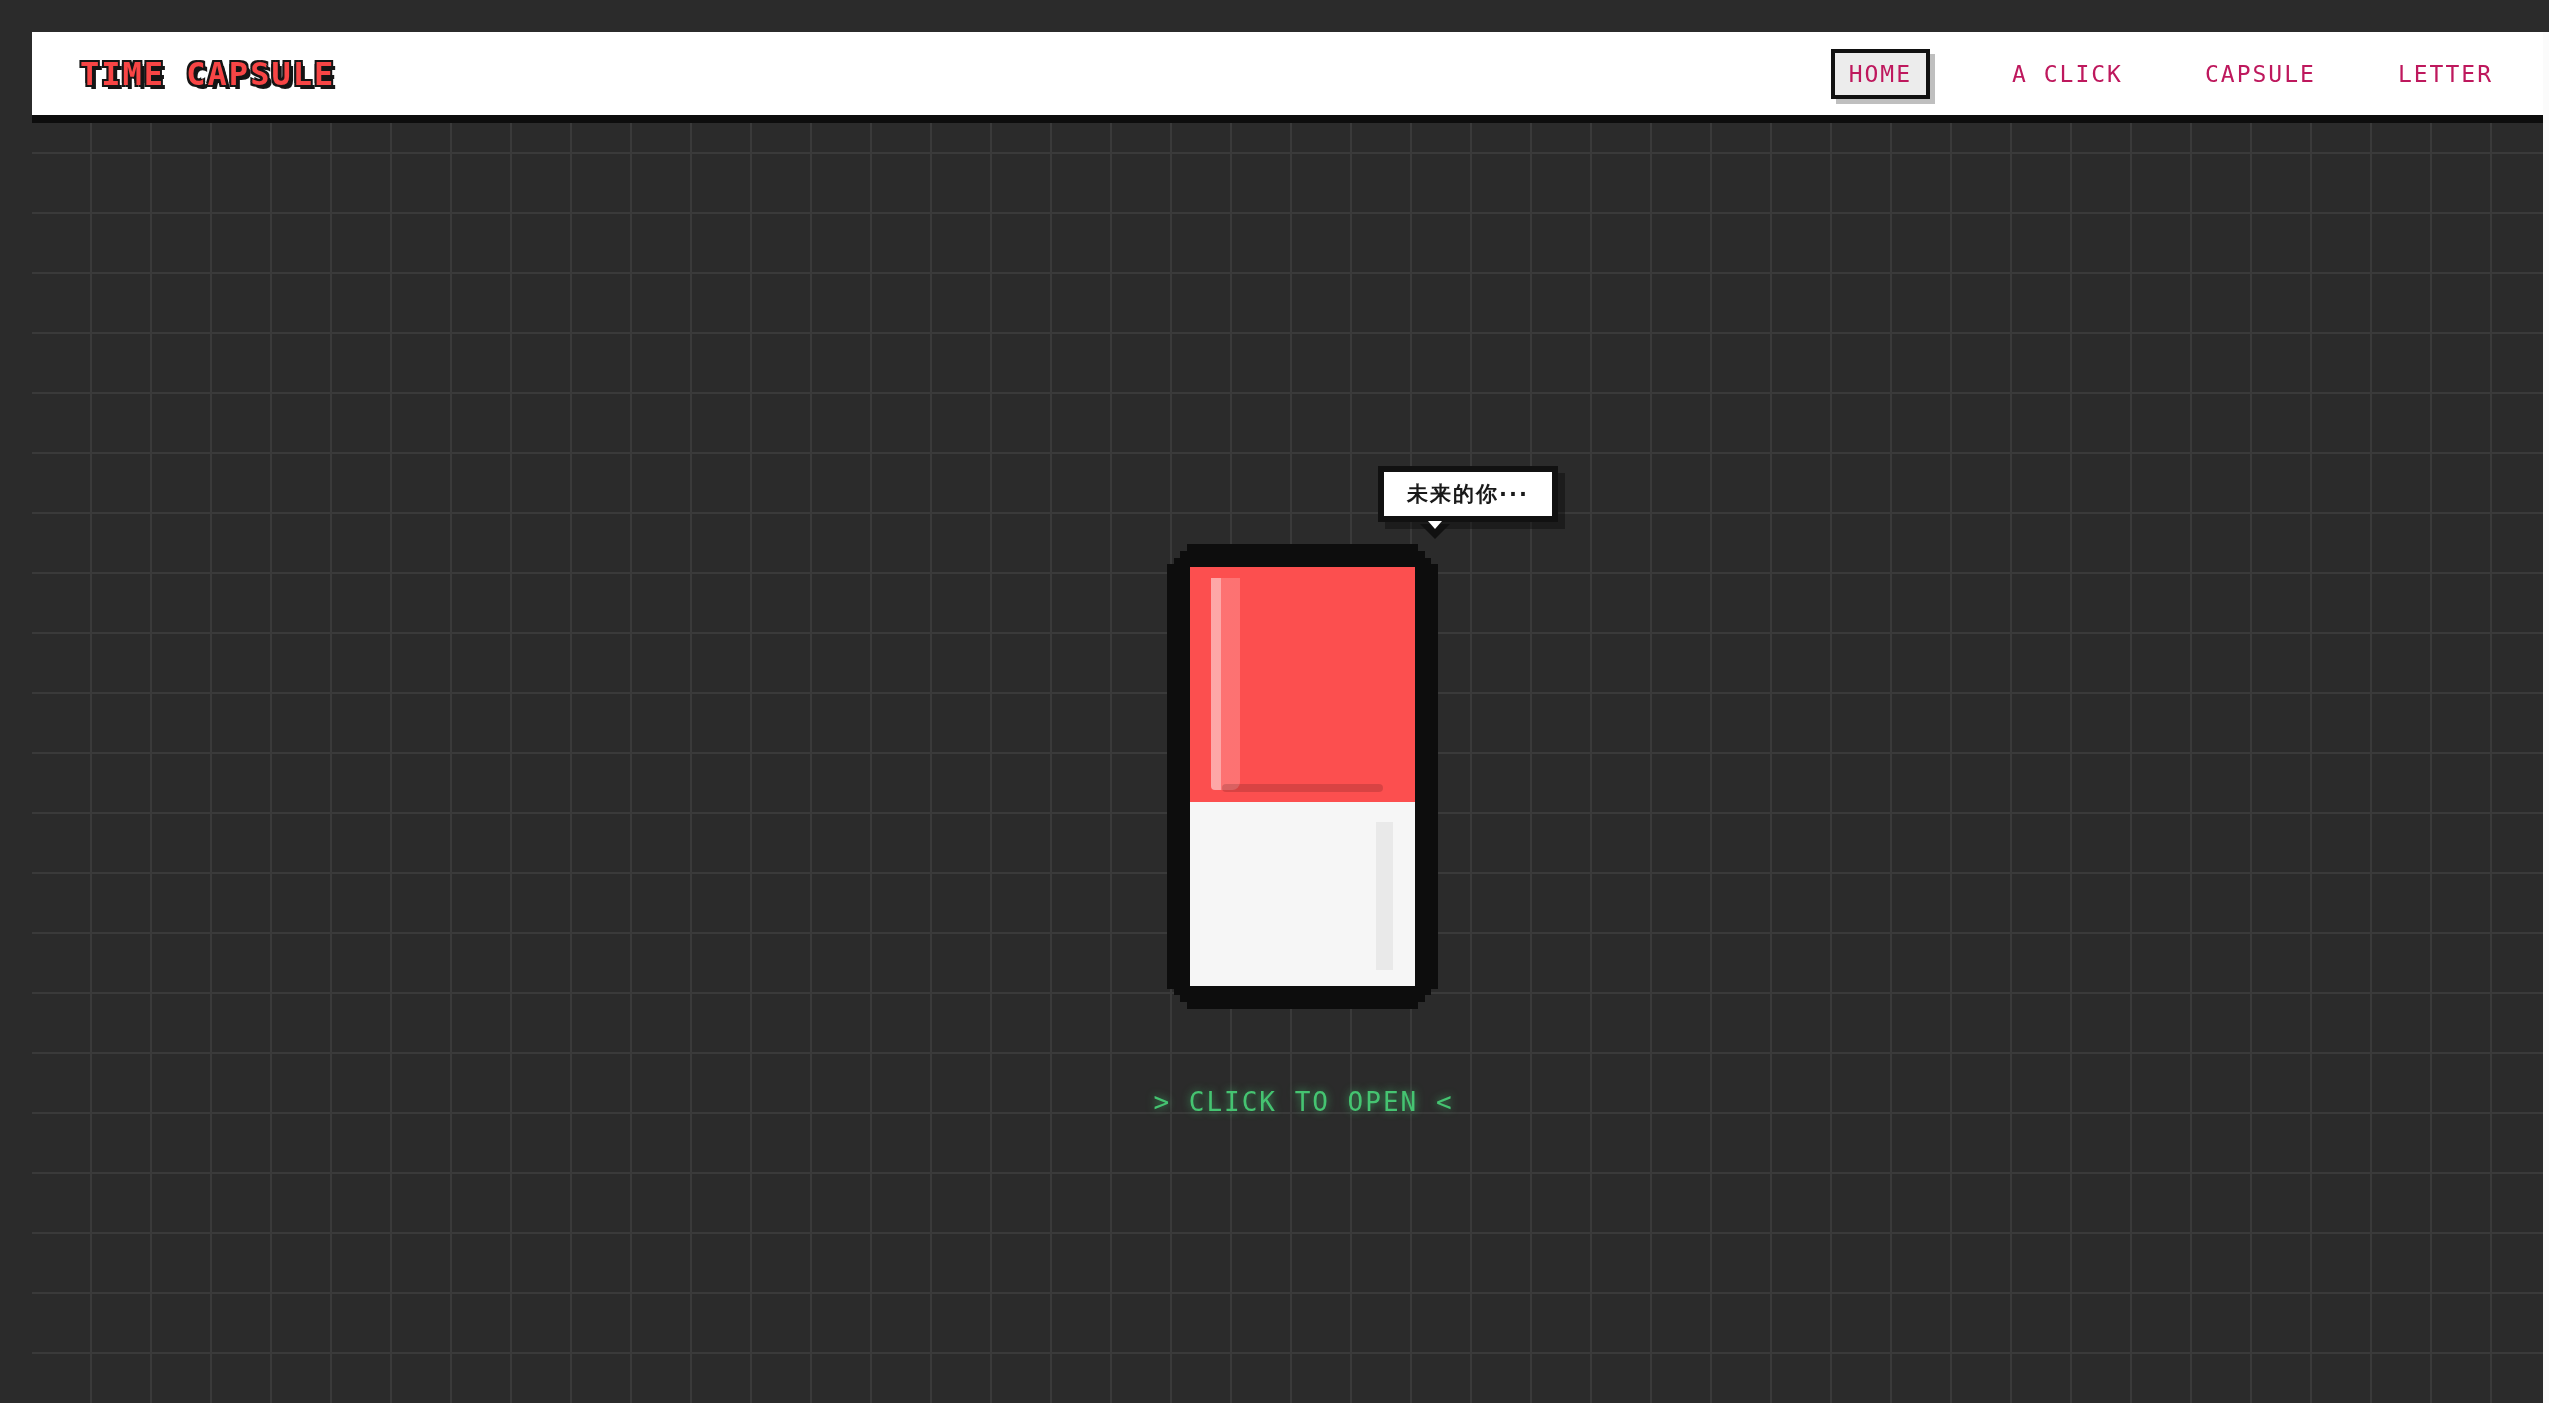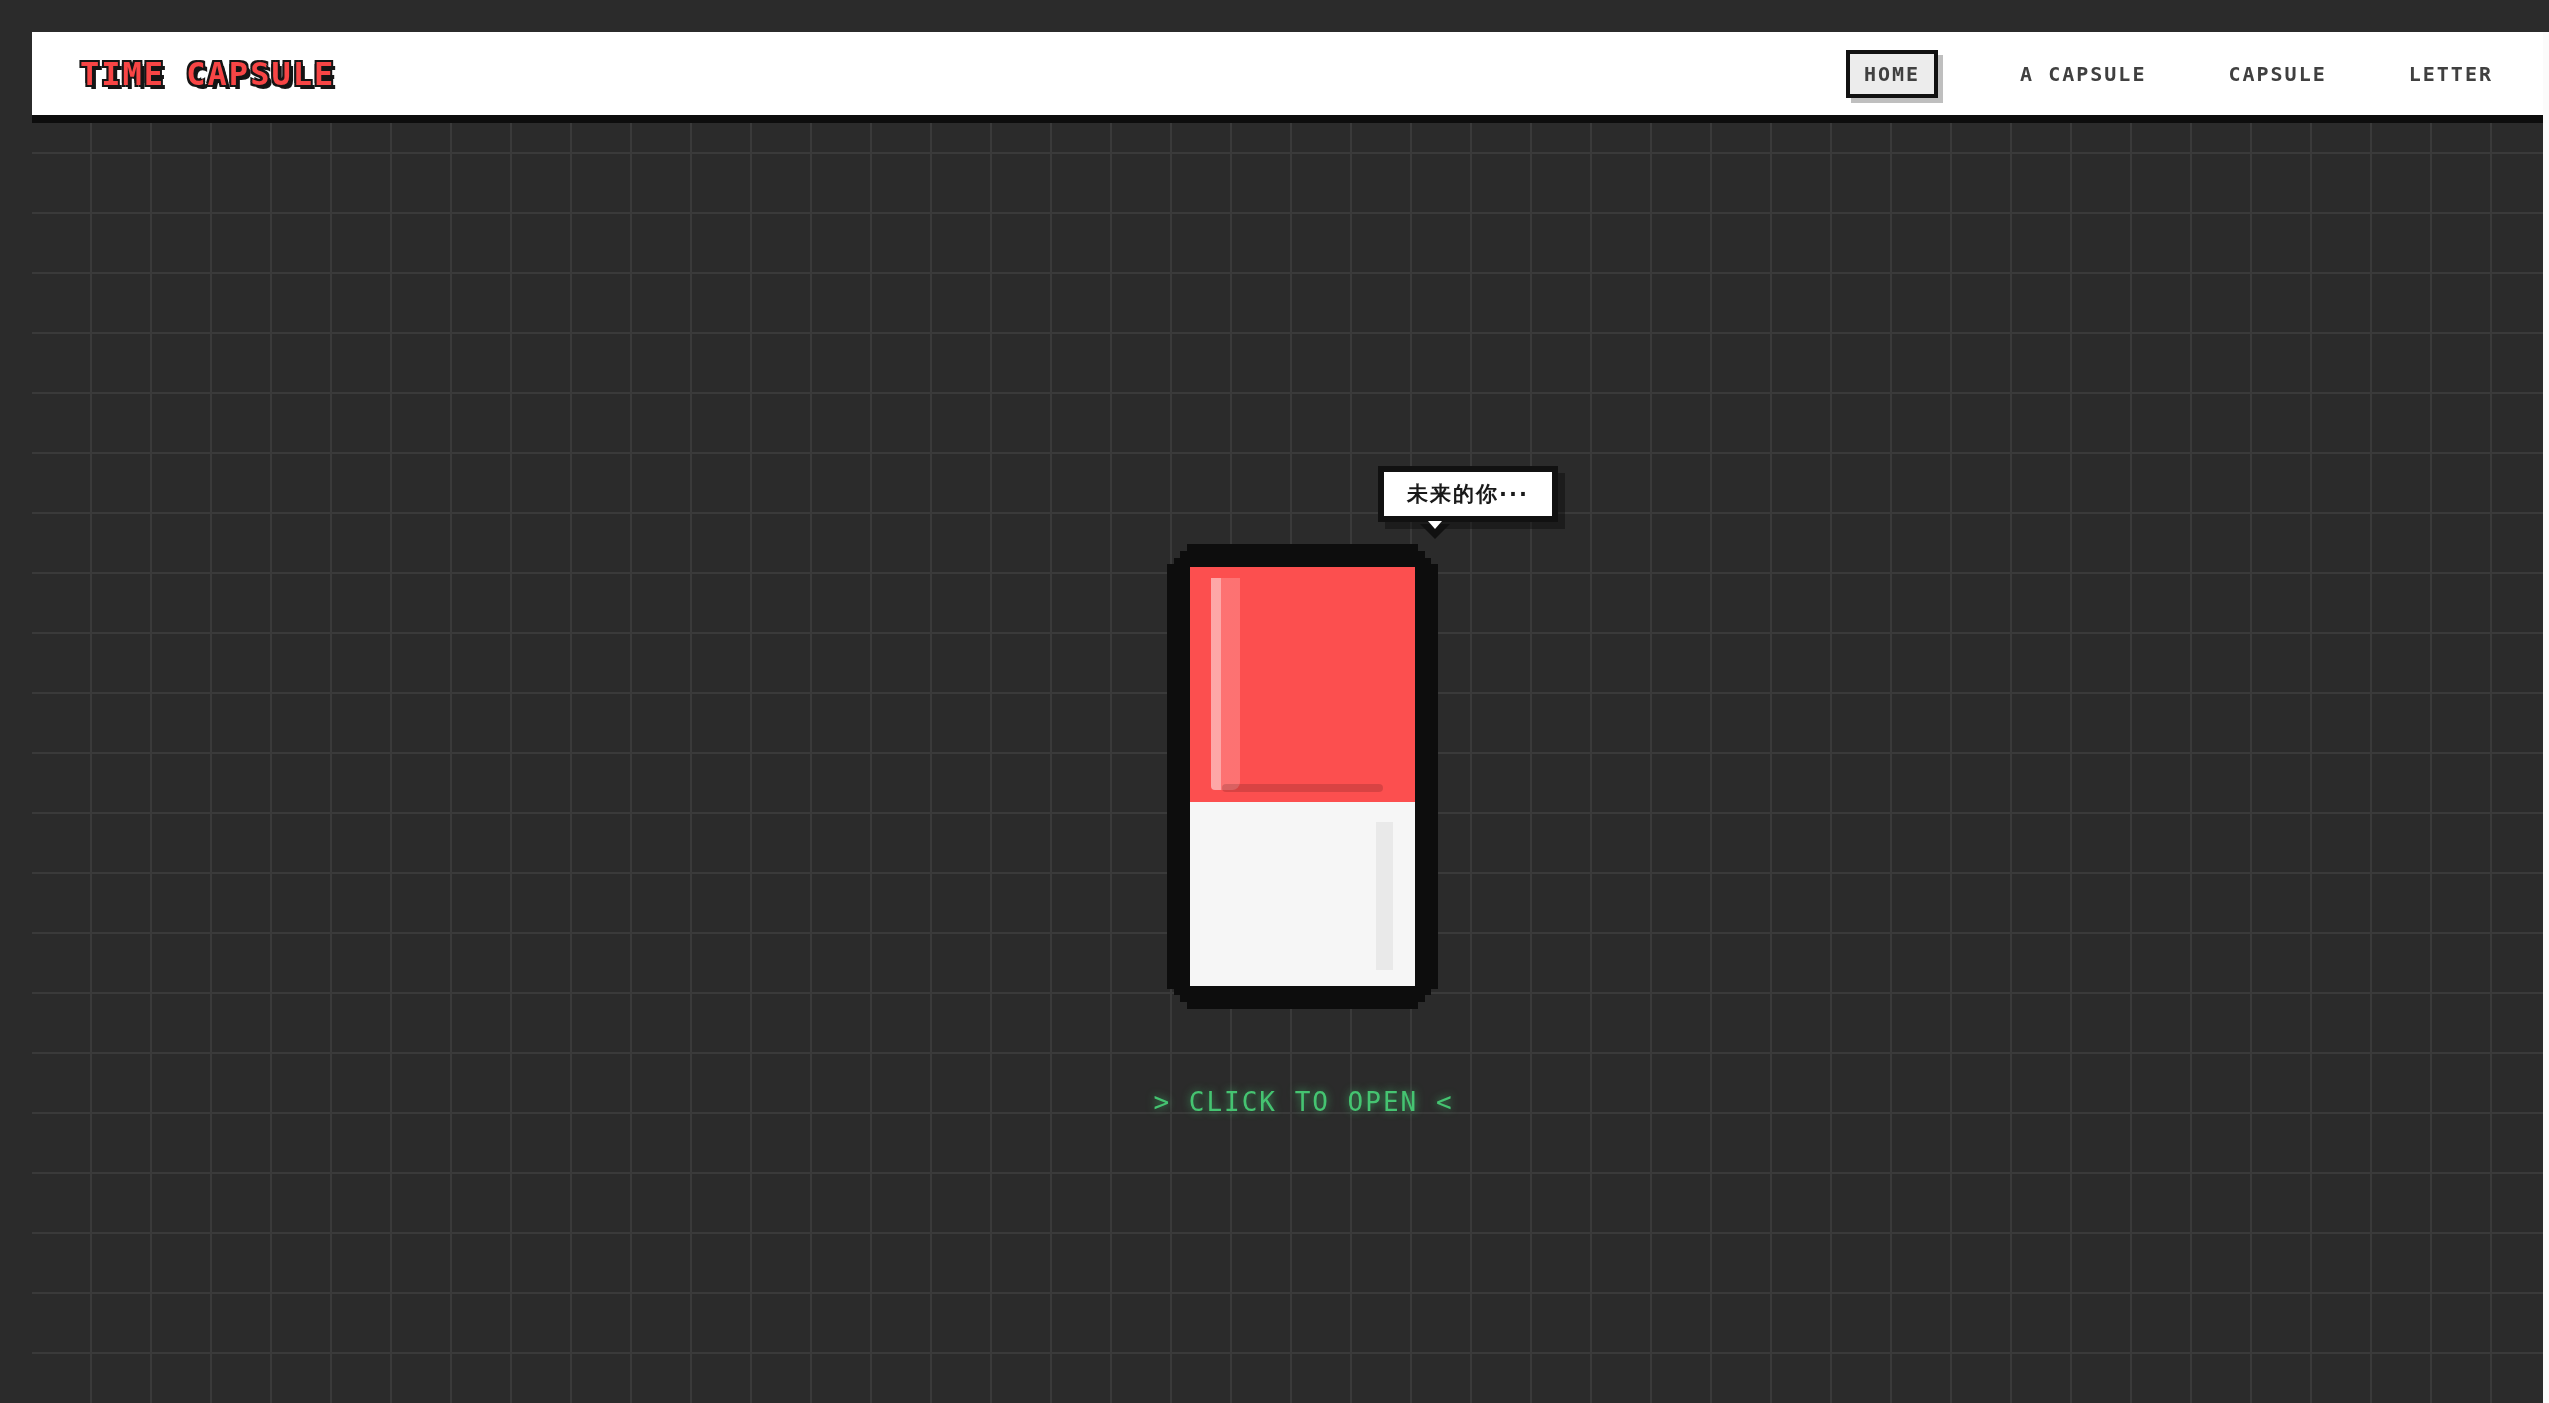--- a/index.html
+++ b/index.html
@@ -18,21 +18,21 @@
   .logo {
     font-size:32px; font-weight:bold; letter-spacing:2px; color:#f84545;
     text-shadow:
       -2px -2px 0 #151515, 2px -2px 0 #151515,
       -2px  2px 0 #151515, 2px  2px 0 #151515,
        4px  4px 0 #151515;
     cursor:pointer; white-space:nowrap;
   }
   .nav { display:flex; align-items:center; gap:66px; }
   .nav-item {
-    font-size:20px; font-weight:bold; letter-spacing:2px; color:#404040;
+    font-size:23px; font-weight:normal; letter-spacing:2px; color:#be185d;
     cursor:pointer; white-space:nowrap;
   }
   .nav-item.active {
     background:#ececec; border:4px solid #111111;
     padding:8px 14px;
     box-shadow:5px 5px 0 rgba(0,0,0,0.25);
   }
 
   
   .content {
@@ -147,21 +147,21 @@
 </style>
 </head>
 <body>
 
 <div class="page">
 
   <div class="header">
     <div class="logo">TIME CAPSULE</div>
     <div class="nav">
       <div class="nav-item active">HOME</div>
-      <div class="nav-item">A CAPSULE</div>
+      <div class="nav-item">A CLICK</div>
       <div class="nav-item">CAPSULE</div>
       <div class="nav-item">LETTER</div>
     </div>
   </div>
 
   <div class="content">
 
     <div class="bubble">
       <span class="bubble-text">未来的你···</span>
       <span class="bubble-tail-outer"></span>

